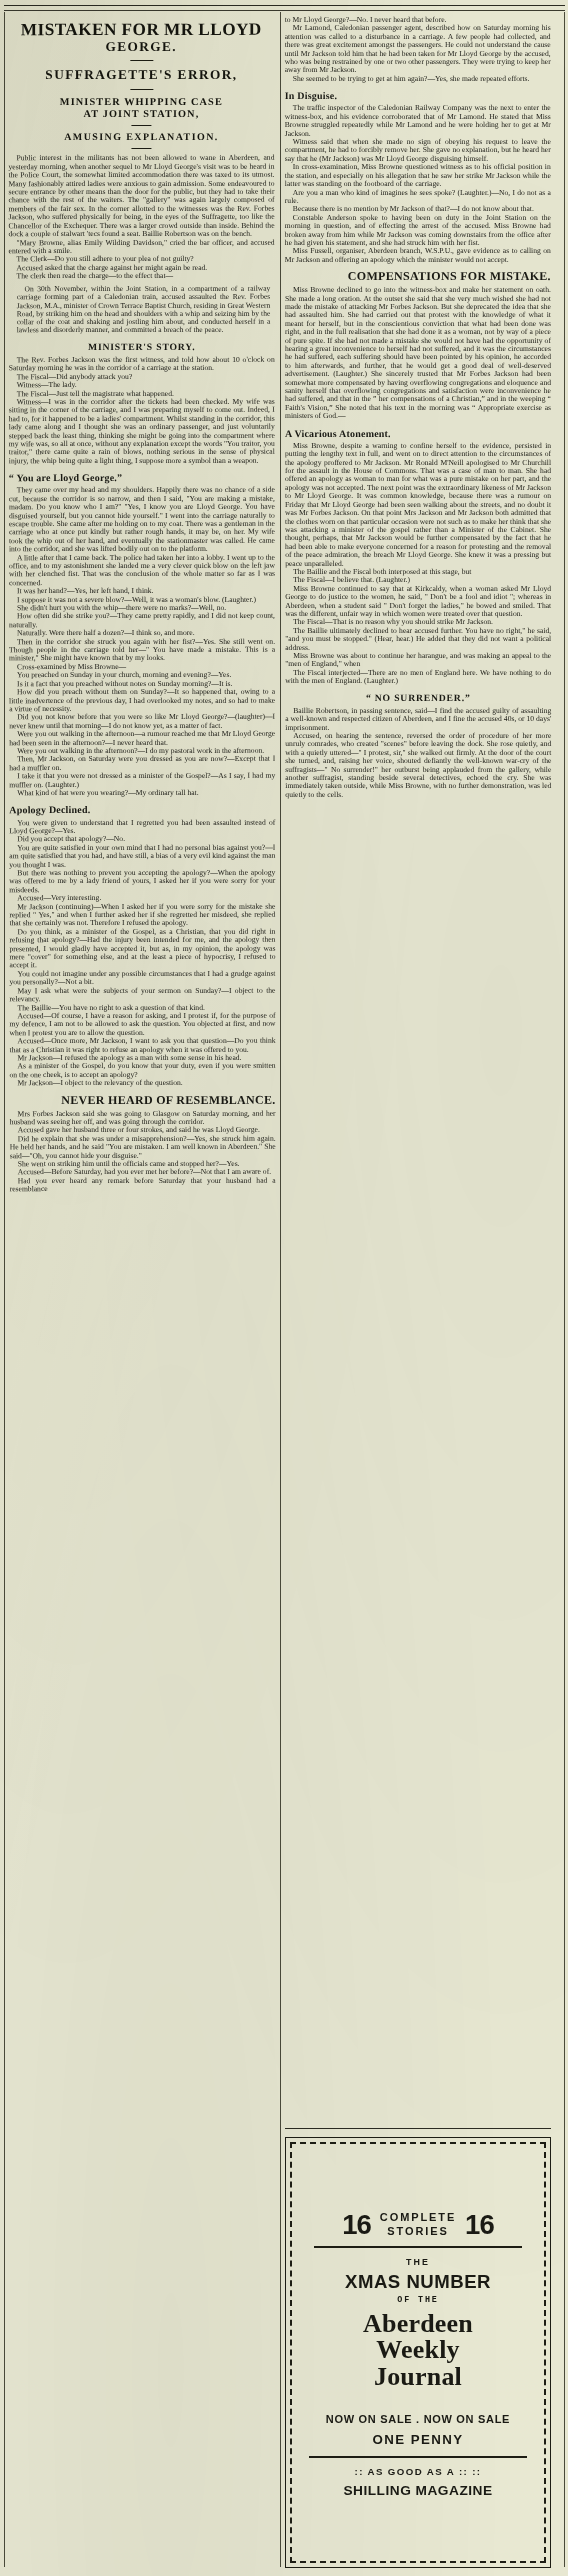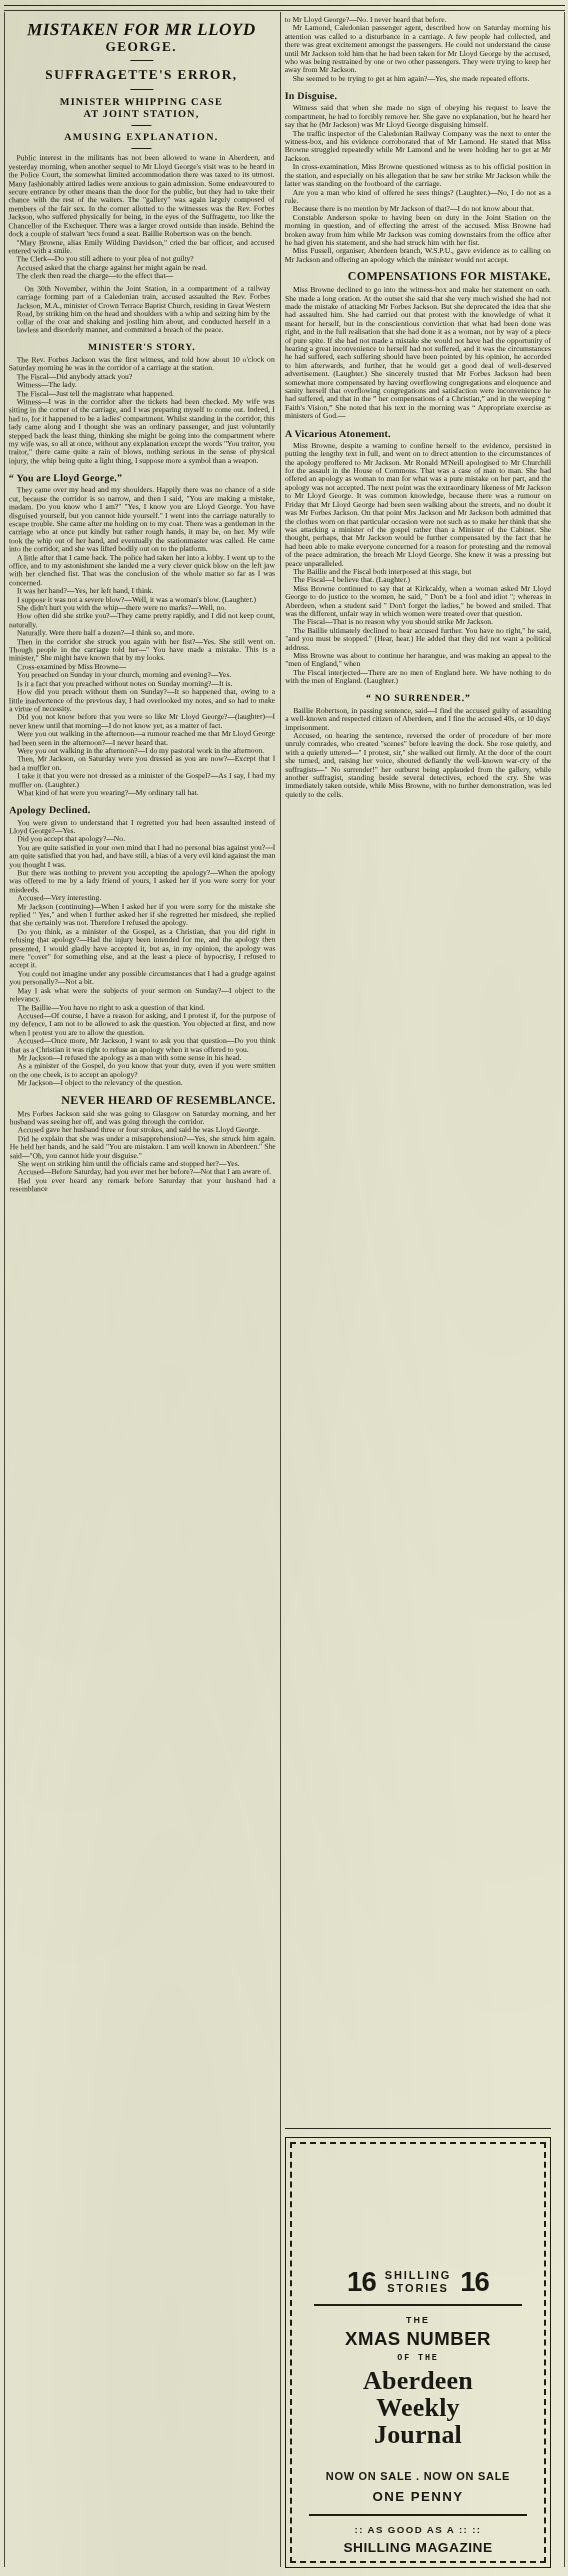--- a/index.html
+++ b/index.html
@@ -41,21 +41,21 @@
   }
   #col1{left:8.9px;width:266px;}
   #col2{left:285px;width:266px;}
   .coldiv{position:absolute;top:12.4px;bottom:8.9px;width:0;border-left:0.9px solid #4a4a3a;}
   #divL{left:4.4px;}
   #divM{left:280px;}
   #divR{right:4.4px;}
 
   
   .hl{text-align:center;font-weight:700;letter-spacing:0.4px;color:#15150e;}
-  .hl1{font-size:17.3px;line-height:17.7px;letter-spacing:0.4px;margin:5.3px 0 0;font-style:italic;}
+  .hl1{font-size:17.3px;line-height:17.7px;letter-spacing:0.4px;margin:5.3px 0 0;}
   .hl2{font-size:13.3px;line-height:15px;letter-spacing:1.4px;margin:0;}
   .hl3{font-size:10px;line-height:11.5px;letter-spacing:1.4px;margin:0;}
   .hl4{font-size:10.3px;line-height:12px;letter-spacing:1.1px;margin:0;}
   .dash{
     width:23px;height:0;border-top:1.9px solid #1d1d14;
     margin:6.2px auto 6.2px;
   }
   .dash.sm{width:19.5px;border-top:1.8px solid #1d1d14;margin:5.3px auto 5.3px;}
 
   
@@ -91,21 +91,21 @@
     border:1.8px solid #1d1d14;
     background:#e8e8d2;
     padding:4.4px;
   }
   .ad-inner{
     width:100%;height:100%;box-sizing:border-box;
     border:0.9px dashed #1d1d14;
     border-width:2.7px;
     border-style:dashed;
     padding:5.3px 7px;
-    display:flex;flex-direction:column;align-items:center;justify-content:flex-end;
+    display:flex;flex-direction:column;align-items:center;justify-content:center;
     text-align:center;
   }
   .ad-row1{display:flex;align-items:center;justify-content:center;gap:8.9px;width:100%;margin-top:3.5px;}
   .ad-num{font-family:"Liberation Sans","DejaVu Sans",sans-serif;font-weight:700;font-size:27.5px;line-height:27.5px;letter-spacing:-0.9px;}
   .ad-cs{font-family:"Liberation Sans","DejaVu Sans",sans-serif;font-weight:700;font-size:11px;line-height:13.3px;letter-spacing:1.9px;}
   .ad-hr{width:88%;height:0;border-top:2.7px solid #1d1d14;margin:8px 0 8.9px;}
   .ad-the{font-family:"Liberation Sans","DejaVu Sans",sans-serif;font-weight:700;font-size:8.9px;letter-spacing:2.1px;margin-bottom:4.4px;}
   .ad-xmas{font-family:"Liberation Sans","DejaVu Sans",sans-serif;font-weight:700;font-size:18.6px;line-height:20.4px;letter-spacing:0.5px;margin-bottom:3.5px;}
   .ad-ofthe{font-family:Liberation Mono, monospace;font-weight:700;font-size:8.4px;letter-spacing:1.9px;margin-bottom:5.3px;}
   .ad-title{font-family:"Liberation Serif","DejaVu Serif",serif;font-weight:700;font-size:26px;line-height:26.6px;letter-spacing:0.2px;}
@@ -212,24 +212,24 @@
   </div>
 
   <div class="col" id="col2">
 
     <p class="ni">to Mr Lloyd George?—No. I never heard that before.</p>
     <p>Mr Lamond, Caledonian passenger agent, described how on Saturday morning his attention was called to a disturbance in a carriage. A few people had collected, and there was great excitement amongst the passengers. He could not understand the cause until Mr Jackson told him that he had been taken for Mr Lloyd George by the accused, who was being restrained by one or two other passengers. They were trying to keep her away from Mr Jackson.</p>
     <p>She seemed to be trying to get at him again?—Yes, she made repeated efforts.</p>
 
     <div class="sub-l">In Disguise.</div>
 
+    <p>The traffic inspector of the Caledonian Railway Company was the next to enter the witness-box, and his evidence corroborated that of Mr Lamond. He stated that Miss Browne struggled repeatedly while Mr Lamond and he were holding her to get at Mr Jackson.</p>
     <p>Witness said that when she made no sign of obeying his request to leave the compartment, he had to forcibly remove her. She gave no explanation, but he heard her say that he (Mr Jackson) was Mr Lloyd George disguising himself.</p>
-    <p>The traffic inspector of the Caledonian Railway Company was the next to enter the witness-box, and his evidence corroborated that of Mr Lamond. He stated that Miss Browne struggled repeatedly while Mr Lamond and he were holding her to get at Mr Jackson.</p>
     <p>In cross-examination, Miss Browne questioned witness as to his official position in the station, and especially on his allegation that he saw her strike Mr Jackson while the latter was standing on the footboard of the carriage.</p>
-    <p>Are you a man who kind of offered he sees things? (Laughter.)—No, I do not as a rule.</p>
+    <p>Are you a man who kind of imagines he sees spoke? (Laughter.)—No, I do not as a rule.</p>
     <p>Because there is no mention by Mr Jackson of that?—I do not know about that.</p>
     <p>Constable Anderson spoke to having been on duty in the Joint Station on the morning in question, and of effecting the arrest of the accused. Miss Browne had broken away from him while Mr Jackson was coming downstairs from the office after he had given his statement, and she had struck him with her fist.</p>
     <p>Miss Fussell, organiser, Aberdeen branch, W.S.P.U., gave evidence as to calling on Mr Jackson and offering an apology which the minister would not accept.</p>
 
     <div class="sub-w">COMPENSATIONS FOR MISTAKE.</div>
 
     <p>Miss Browne declined to go into the witness-box and make her statement on oath. She made a long oration. At the outset she said that she very much wished she had not made the mistake of attacking Mr Forbes Jackson. But she deprecated the idea that she had assaulted him. She had carried out that protest with the knowledge of what it meant for herself, but in the conscientious conviction that what had been done was right, and in the full realisation that she had done it as a woman, not by way of a piece of pure spite. If she had not made a mistake she would not have had the opportunity of hearing a great inconvenience to herself had not suffered, and it was the circumstances he had suffered, each suffering should have been pointed by his opinion, he accorded to him afterwards, and further, that he would get a good deal of well-deserved advertisement. (Laughter.) She sincerely trusted that Mr Forbes Jackson had been somewhat more compensated by having overflowing congregations and eloquence and sanity herself that overflowing congregations and satisfaction were inconvenience he had suffered, and that in the ” her compensations of a Christian,” and in the weeping “ Faith's Vision,” She noted that his text in the morning was “ Appropriate exercise as ministers of God.—</p>
 
     <div class="sub-l">A Vicarious Atonement.</div>
 
@@ -249,21 +249,21 @@
   </div>
 
   <div class="adwrap">
     <div class="adrule"></div>
     <div class="ad">
       <div class="ad-inner">
 
         <div class="ad-row1">
           <span class="ad-num">16</span>
           <span>
-            <span class="ad-cs" style="display:block">SHILLING</span>
+            <span class="ad-cs" style="display:block">COMPLETE</span>
             <span class="ad-cs" style="display:block">STORIES</span>
           </span>
           <span class="ad-num">16</span>
         </div>
 
         <div class="ad-hr"></div>
 
         <div class="ad-the">THE</div>
         <div class="ad-xmas">XMAS NUMBER</div>
         <div class="ad-ofthe">OF THE</div>

